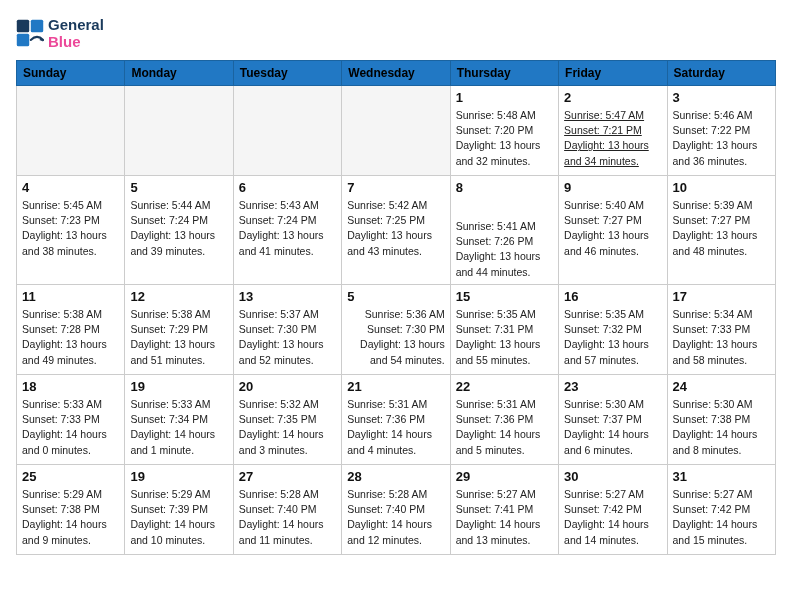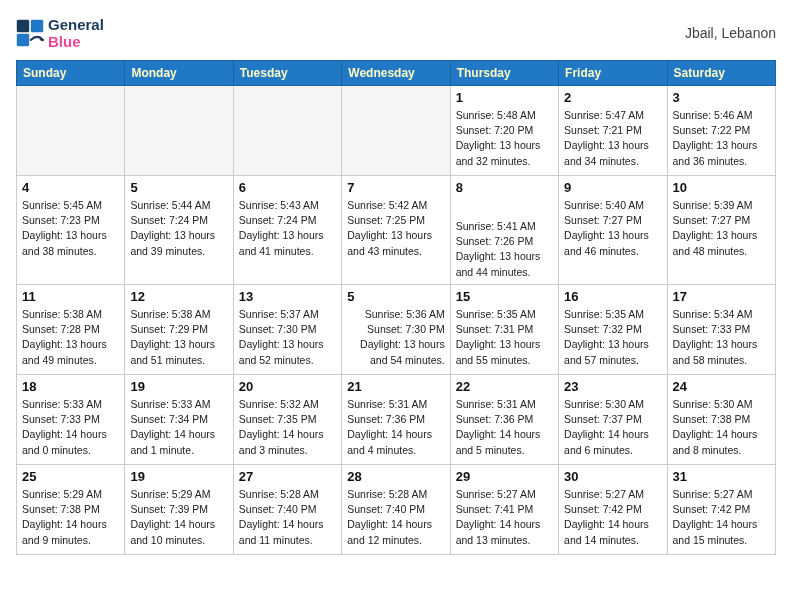--- a/index.html
+++ b/index.html
@@ -37,21 +37,21 @@
       font-size: 14px;
       color: #444;
     }
     .calendar {
       width: 100%;
       border-collapse: collapse;
       font-size: 11px;
     }
     .calendar th {
       background: #2178c4;
-      color: #fef9c3;
+      color: #000000;
       text-align: left;
       padding: 5px 6px;
       font-size: 12px;
       border: 1px solid #1a63a0;
     }
     .calendar td {
       border: 1px solid #ccc;
       vertical-align: top;
       padding: 4px 5px;
       width: calc(100%/7);
@@ -88,21 +88,20 @@
       <rect x="1" y="19" width="16" height="16" rx="2" fill="#2178c4"></rect>
       <path d="M19 27 Q27 19 35 27" stroke="#1a3a5c" stroke-width="2.5" fill="none" stroke-linecap="round"></path>
       <polygon points="33,24 35,29 30,27" fill="#1a3a5c"></polygon>
     </svg>
     <div>
       <div style="font-size:15px;font-weight:bold;color:#1a3a5c;">General</div>
       <div style="font-size:15px;font-weight:bold;color:#ec4899;">Blue</div>
     </div>
   </div>
   <div class="title-block">
-    <div class="location">Jbail, Lebanon</div>
   </div>
 </div>
 
 <table class="calendar">
   <thead>
     <tr id="weekday-header">
         <th>Sunday</th>
         <th>Monday</th>
         <th>Tuesday</th>
         <th>Wednesday</th>
@@ -119,21 +118,21 @@
         <td class="empty"></td>
         <td>
           <div class="day-num">1</div>
           <div class="day-info" style="white-space: pre-line;">Sunrise: 5:48 AM
 Sunset: 7:20 PM
 Daylight: 13 hours
 and 32 minutes.</div>
         </td>
         <td>
           <div class="day-num">2</div>
-          <div class="day-info" style="white-space: pre-line;">Sunrise: 5:47 AM
+          <div class="day-info" style="white-space: pre-line; text-decoration: underline;">Sunrise: 5:47 AM
 Sunset: 7:21 PM
 Daylight: 13 hours
 and 34 minutes.</div>
         </td>
         <td>
           <div class="day-num">3</div>
           <div class="day-info" style="white-space: pre-line;">Sunrise: 5:46 AM
 Sunset: 7:22 PM
 Daylight: 13 hours
 and 36 minutes.</div>

